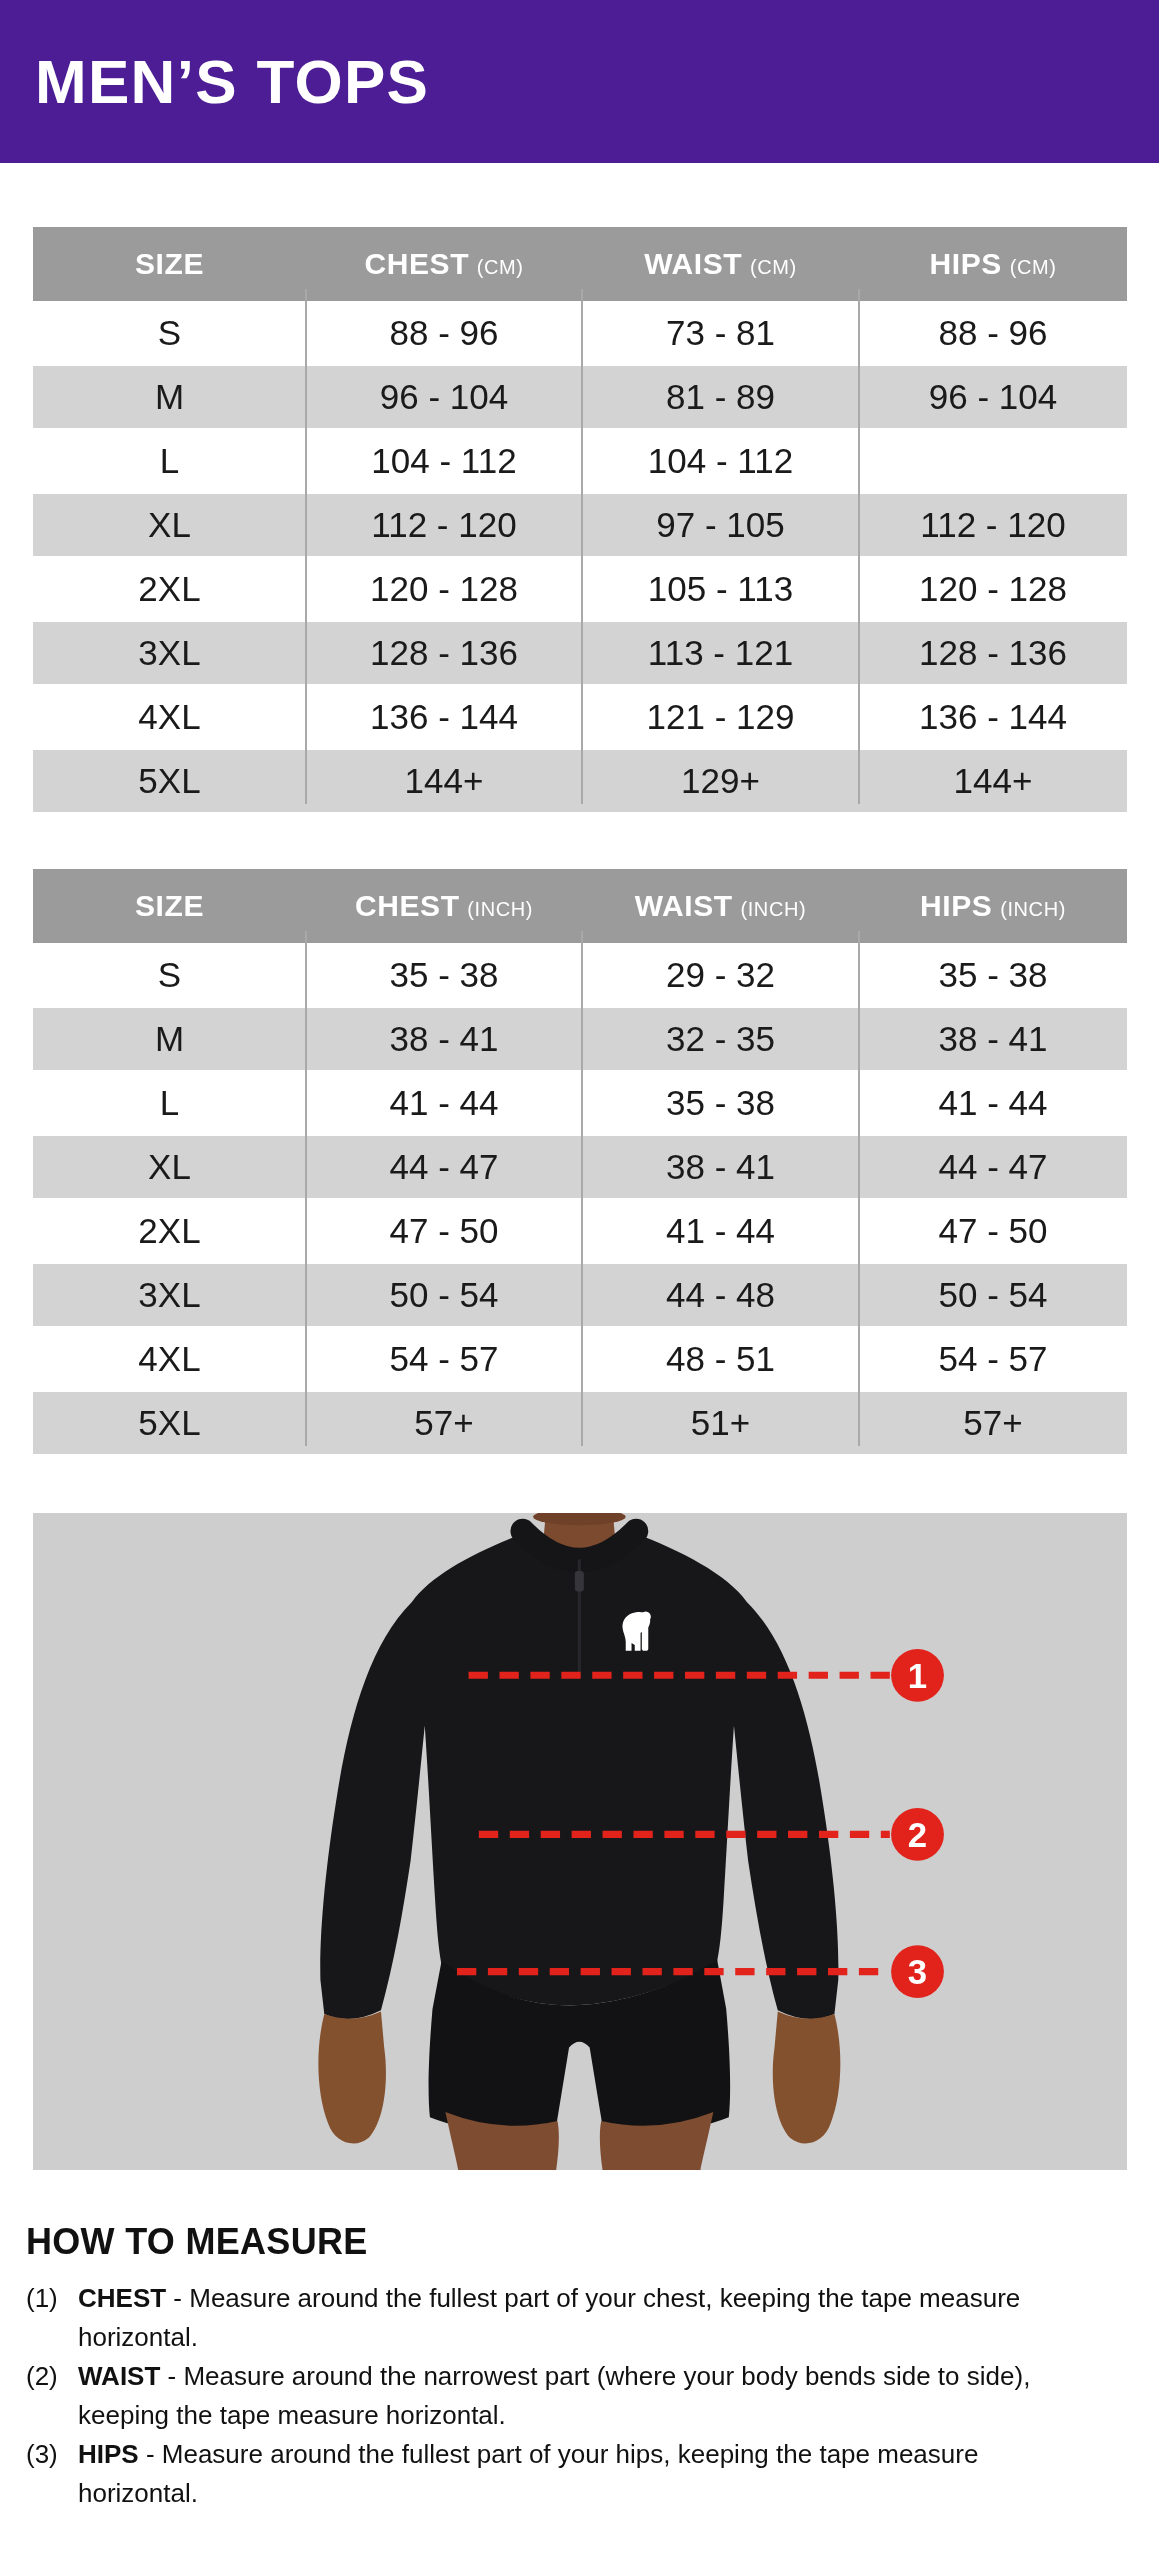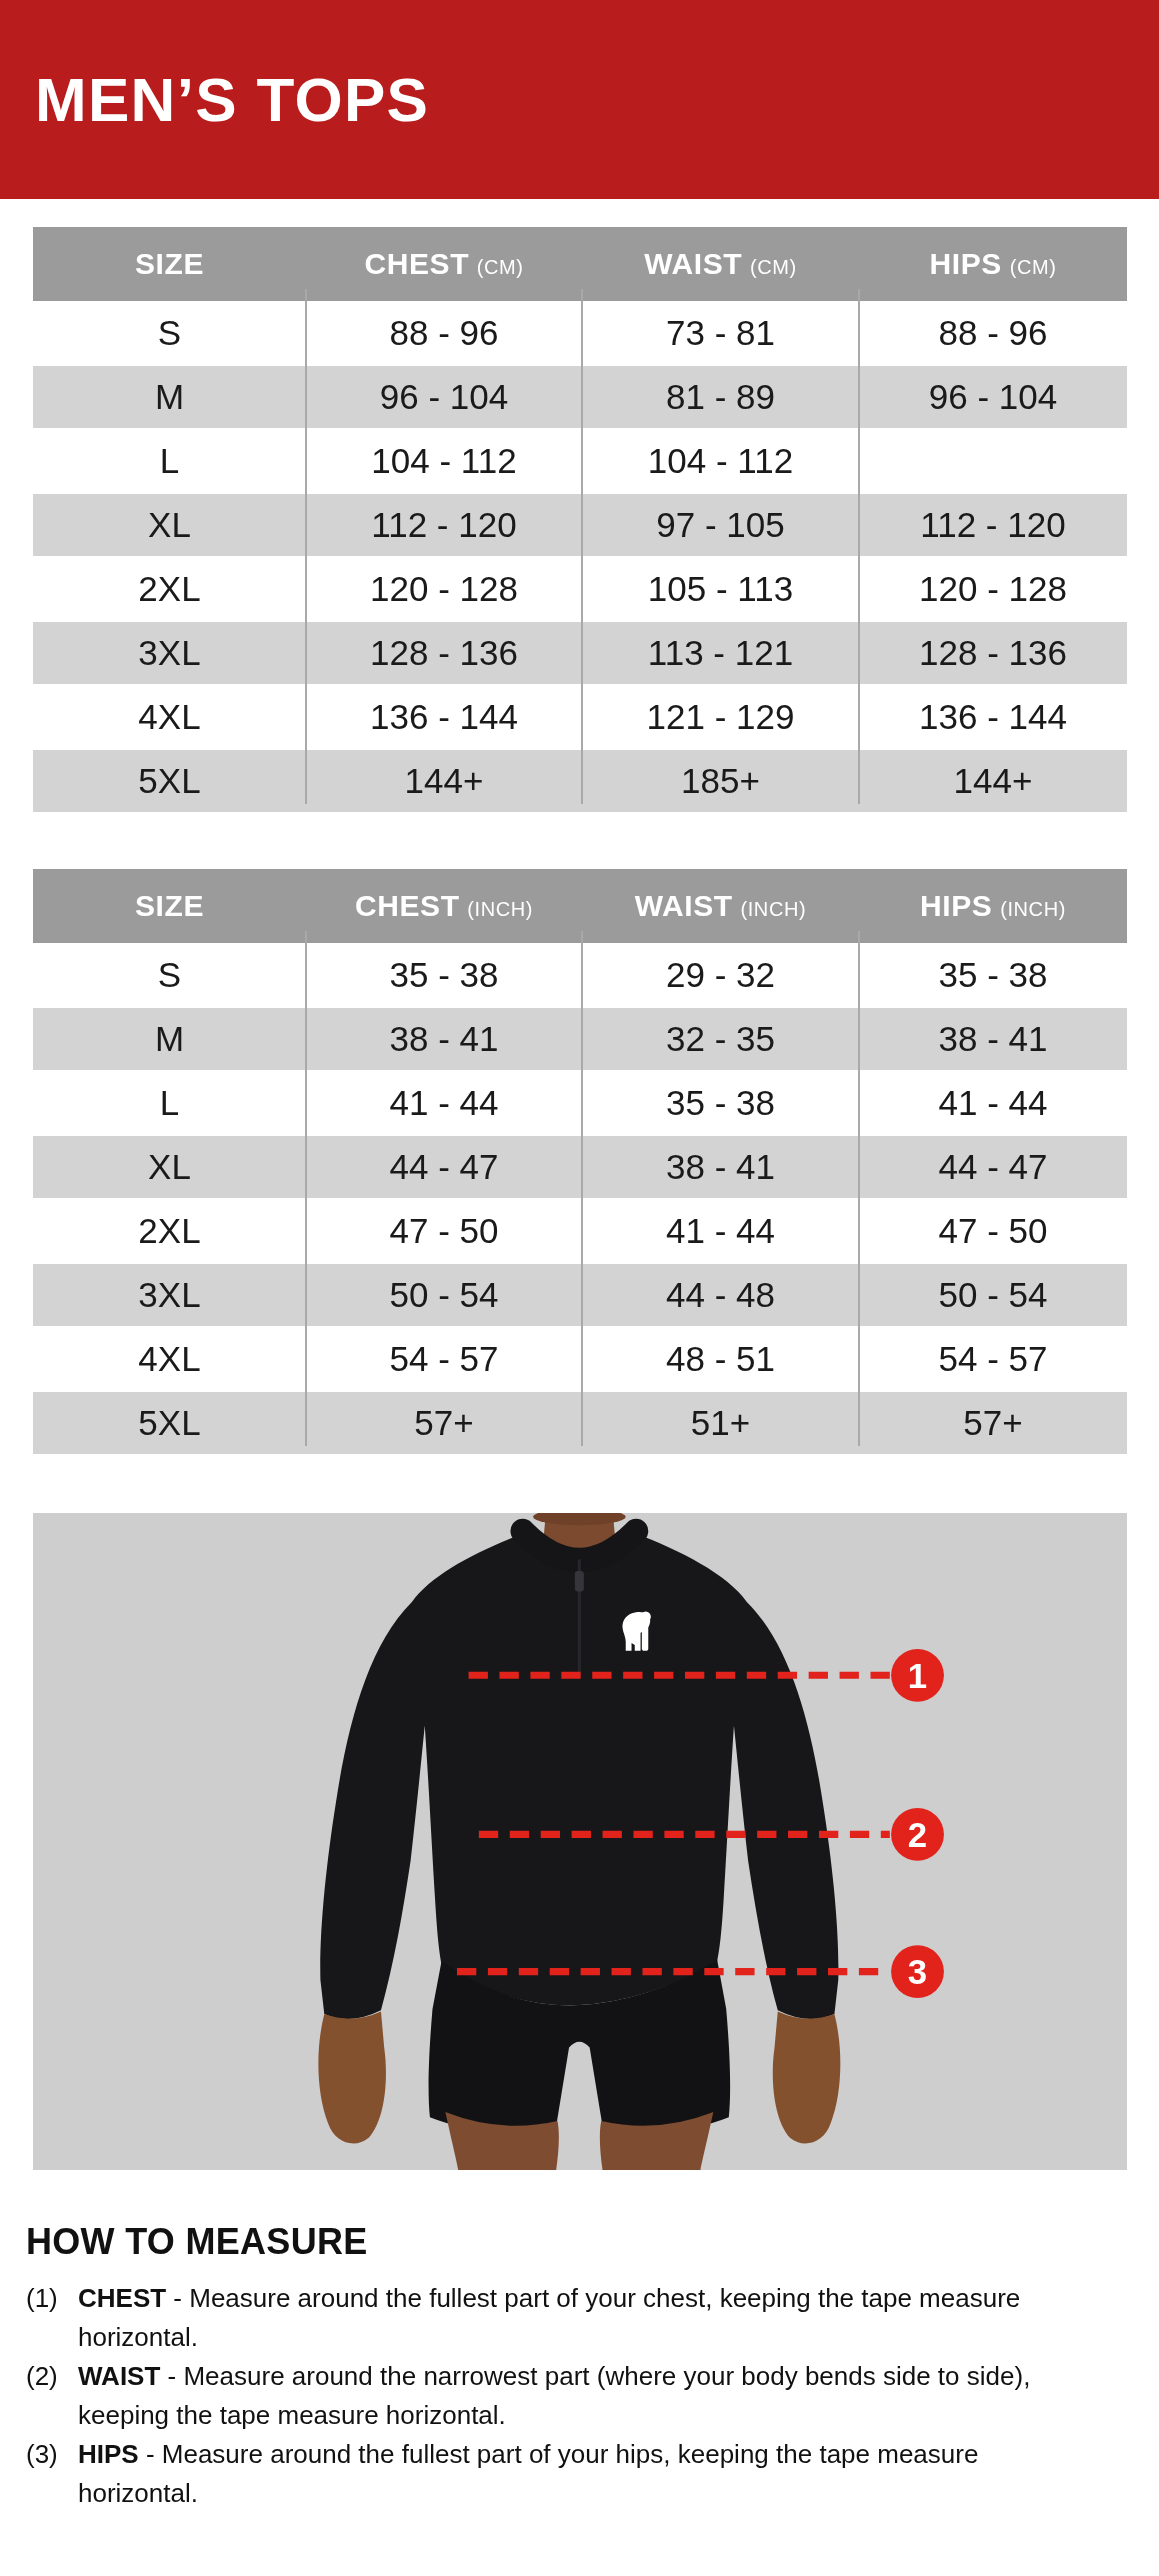--- a/index.html
+++ b/index.html
@@ -2,22 +2,22 @@
 <html style="font-size:10.3px"><head>
 <meta charset="utf-8">
 <style>
   html,body{margin:0;padding:0;}
   body{
     width:1159px;height:2576px;position:relative;background:#ffffff;
     font-family:"Liberation Sans", sans-serif;
     -webkit-font-smoothing:antialiased;
   }
   .banner{
-    position:absolute;left:0;top:0;width:1159px;height:199px;
-    background:#b91c1c;display:flex;align-items:center;
+    position:absolute;left:0;top:0;width:1159px;height:163px;
+    background:#4c1d95;display:flex;align-items:center;
   }
   .banner h1{
     margin:0 0 0 35px;color:#ffffff;font-size:62px;font-weight:bold;
     letter-spacing:1.3px;
   }
   
   .size-table{position:absolute;left:33px;width:1094px;}
   .size-table.cm{top:227px;}
   .size-table.inch{top:869px;}
   .thead{
@@ -118,21 +118,21 @@
       </div>
       <div class="tr">
         <div class="td">4XL</div>
         <div class="td">136 - 144</div>
         <div class="td">121 - 129</div>
         <div class="td">136 - 144</div>
       </div>
       <div class="tr alt">
         <div class="td">5XL</div>
         <div class="td">144+</div>
-        <div class="td">185+</div>
+        <div class="td">129+</div>
         <div class="td">144+</div>
       </div>
     </div>
   <div class="vline" style="left:272px;top:62px;"></div>
   <div class="vline" style="left:548px;top:62px;"></div>
   <div class="vline" style="left:825px;top:62px;"></div>
 </section>
 
 <section class="size-table inch">
   <div class="thead">

